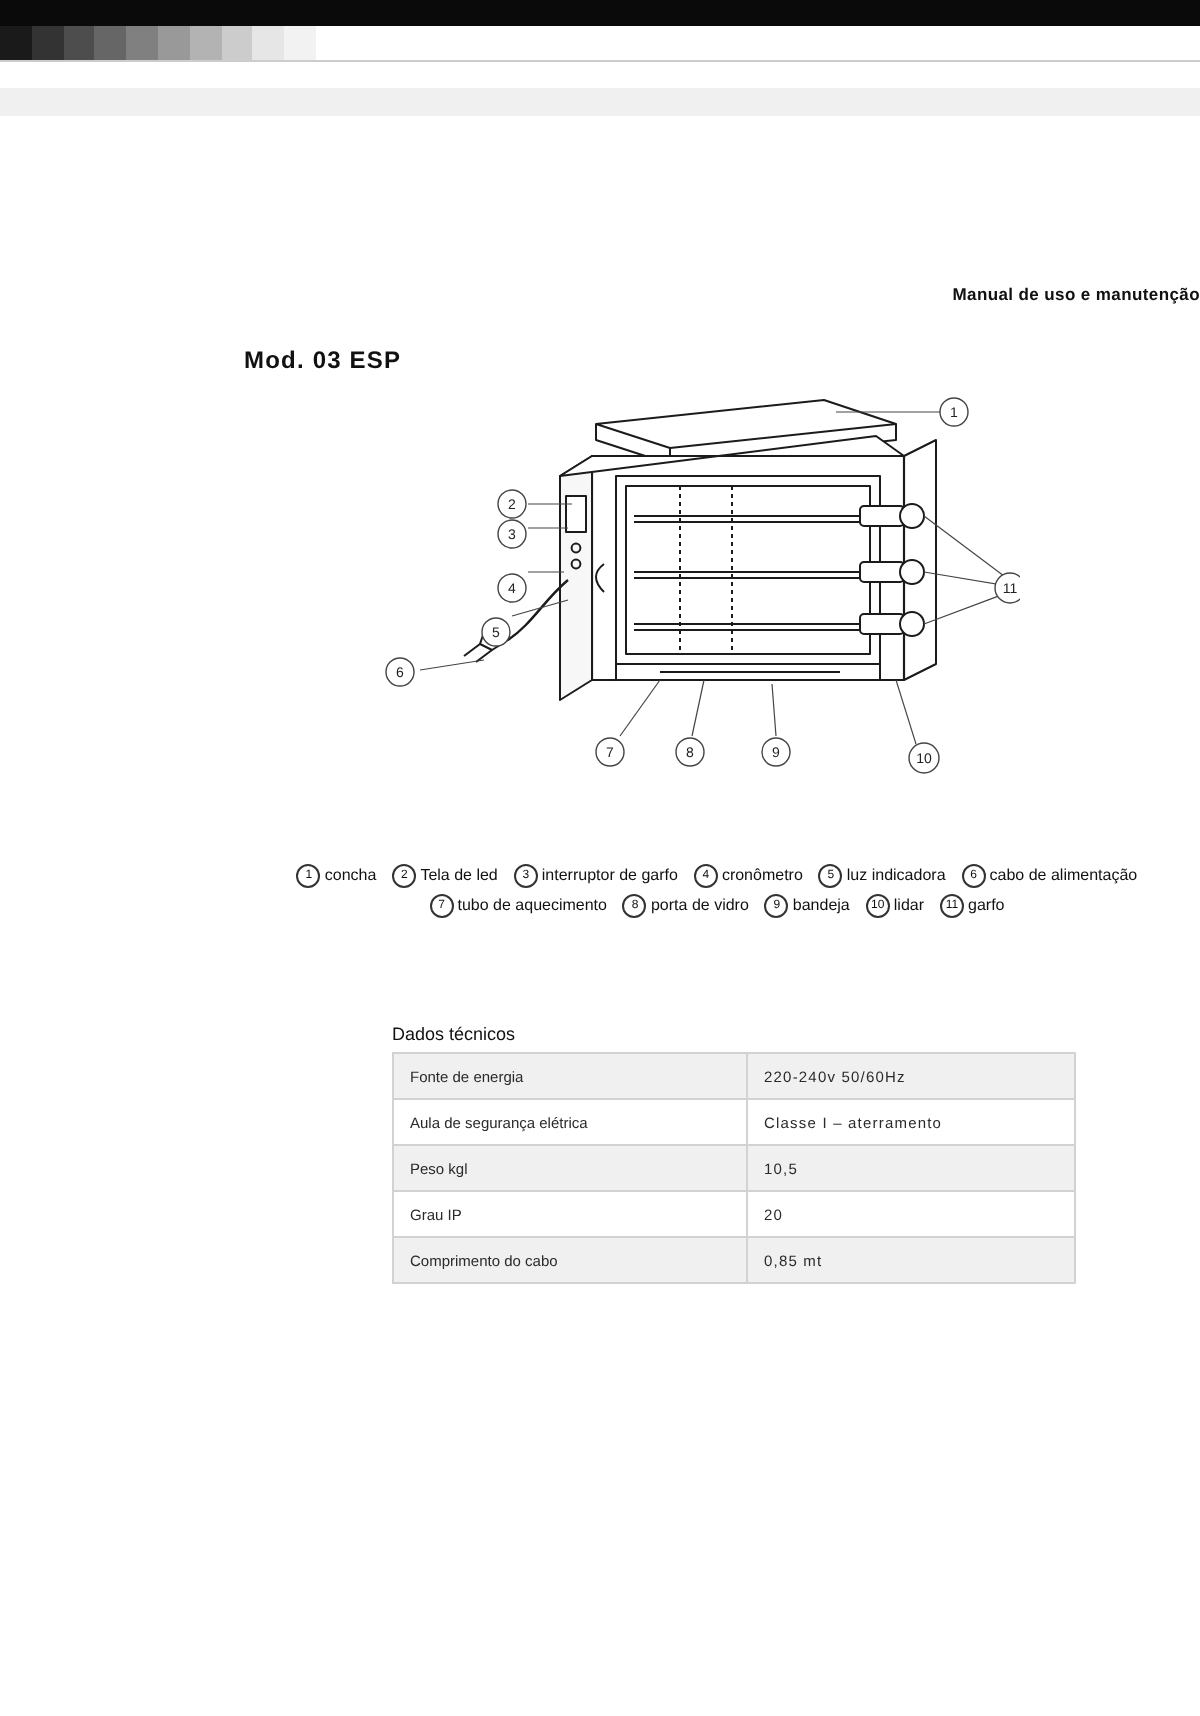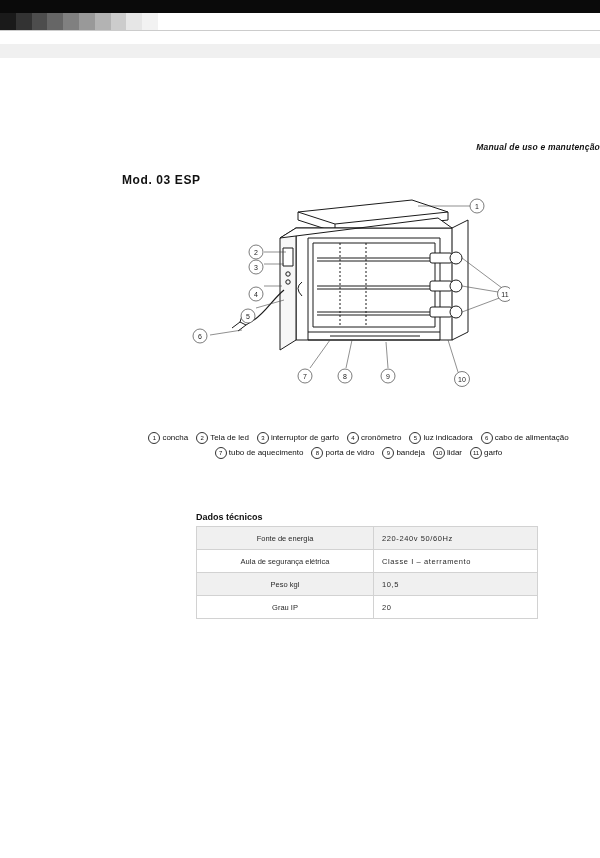--- a/index.html
+++ b/index.html
@@ -44,21 +44,20 @@
     position: absolute;
     left: 0; top: 30px;
     width: 600px; height: 1px;
     background: #cccccc;
   }
 
   .manual-header {
     position: absolute;
     right: 0px; top: 142px;
     font-size: 8.5px;
-    font-style: italic;
     font-weight: bold;
     color: #111;
     letter-spacing: 0.2px;
     margin-left: 36px;
   }
 
   .model-title {
     position: absolute;
     left: 110px; top: 173px;
     font-size: 12px;
@@ -101,40 +100,40 @@
     font-size: 6px;
     margin-right: 2px;
     vertical-align: middle;
   }
 
   
   .tech-title {
     position: absolute;
     left: 196px; top: 512px;
     font-size: 9px;
-    font-weight: bold;
+    font-weight: normal;
     color: #111;
   }
   .tech-table {
     position: absolute;
     left: 196px; top: 526px;
     width: 342px;
     border-collapse: collapse;
     font-size: 7.5px;
     color: #2a2a2a;
   }
   .tech-table td {
     border: 1px solid #d2d2d2;
     padding: 6px 8px;
     height: 10px;
     vertical-align: middle;
   }
   .tech-table tr:nth-child(odd) td { background: #f0f0f0; }
   .tech-table tr:nth-child(even) td { background: #ffffff; }
-  .tech-table td.k { width: 160px; text-align: center; }
+  .tech-table td.k { width: 160px; }
   .tech-table td.v { letter-spacing: 0.6px; }
 </style>
 </head>
 <body>
 
 <div class="page">
 
   <div class="top-bar"></div>
   <div class="swatch-strip" id="swatch-strip">
       <div class="swatch" style="background: rgb(26, 26, 26); width: 10%;"></div>
@@ -270,16 +269,20 @@
           <td class="v">Classe I – aterramento</td>
         </tr>
         <tr>
           <td class="k">Peso kgl</td>
           <td class="v">10,5</td>
         </tr>
         <tr>
           <td class="k">Grau IP</td>
           <td class="v">20</td>
         </tr>
+        <tr>
+          <td class="k">Comprimento do cabo</td>
+          <td class="v">0,85 mt</td>
+        </tr>
       </tbody>
   </table>
 
 </div>
 
 </body></html>

